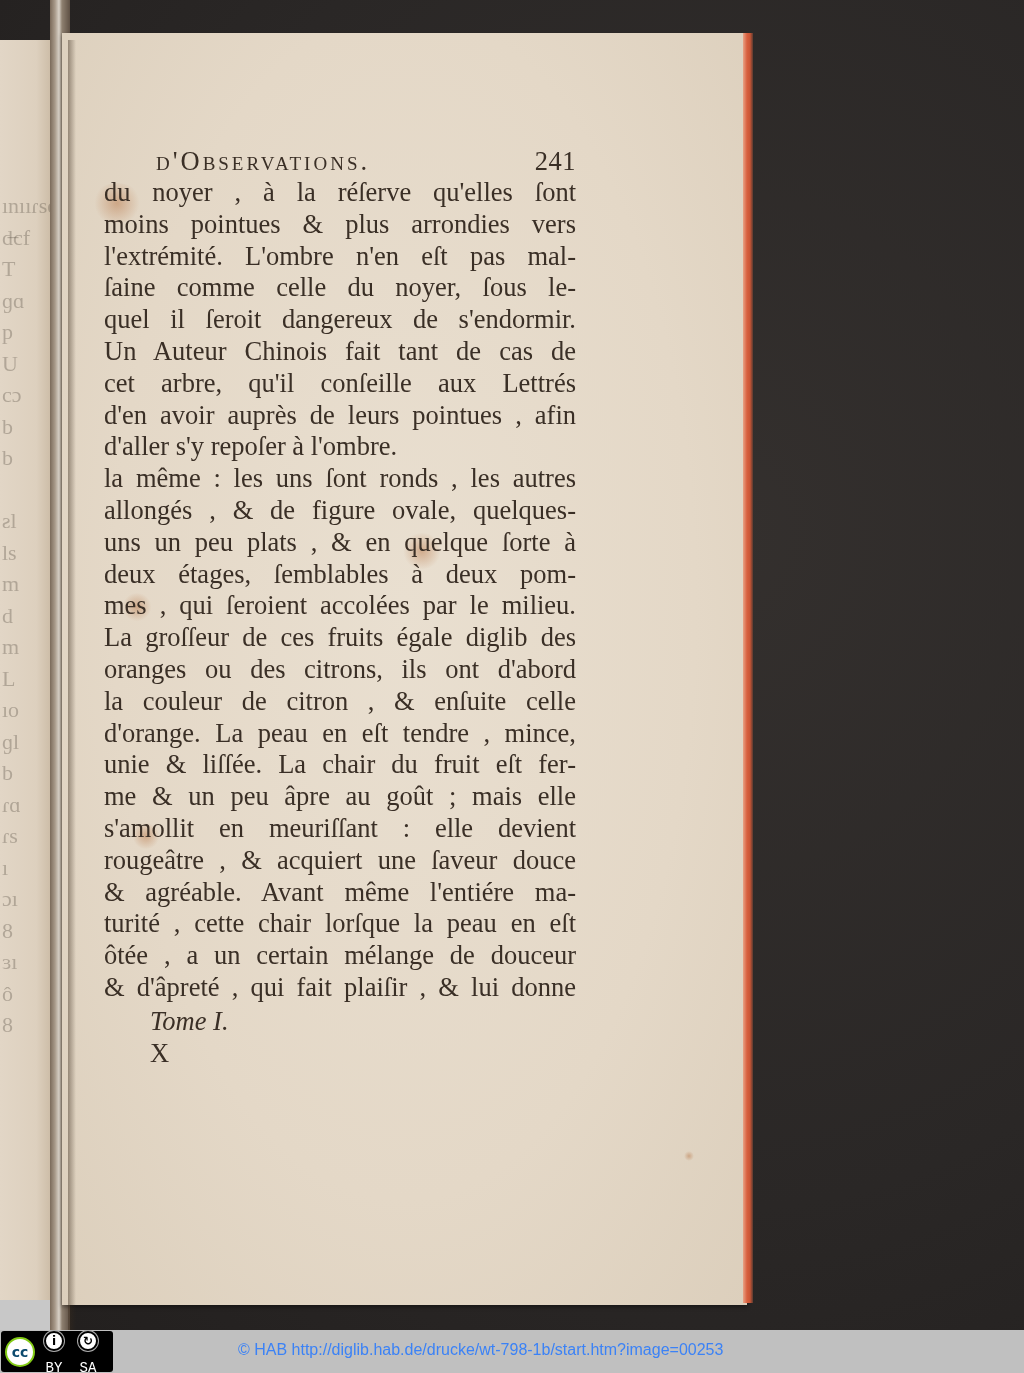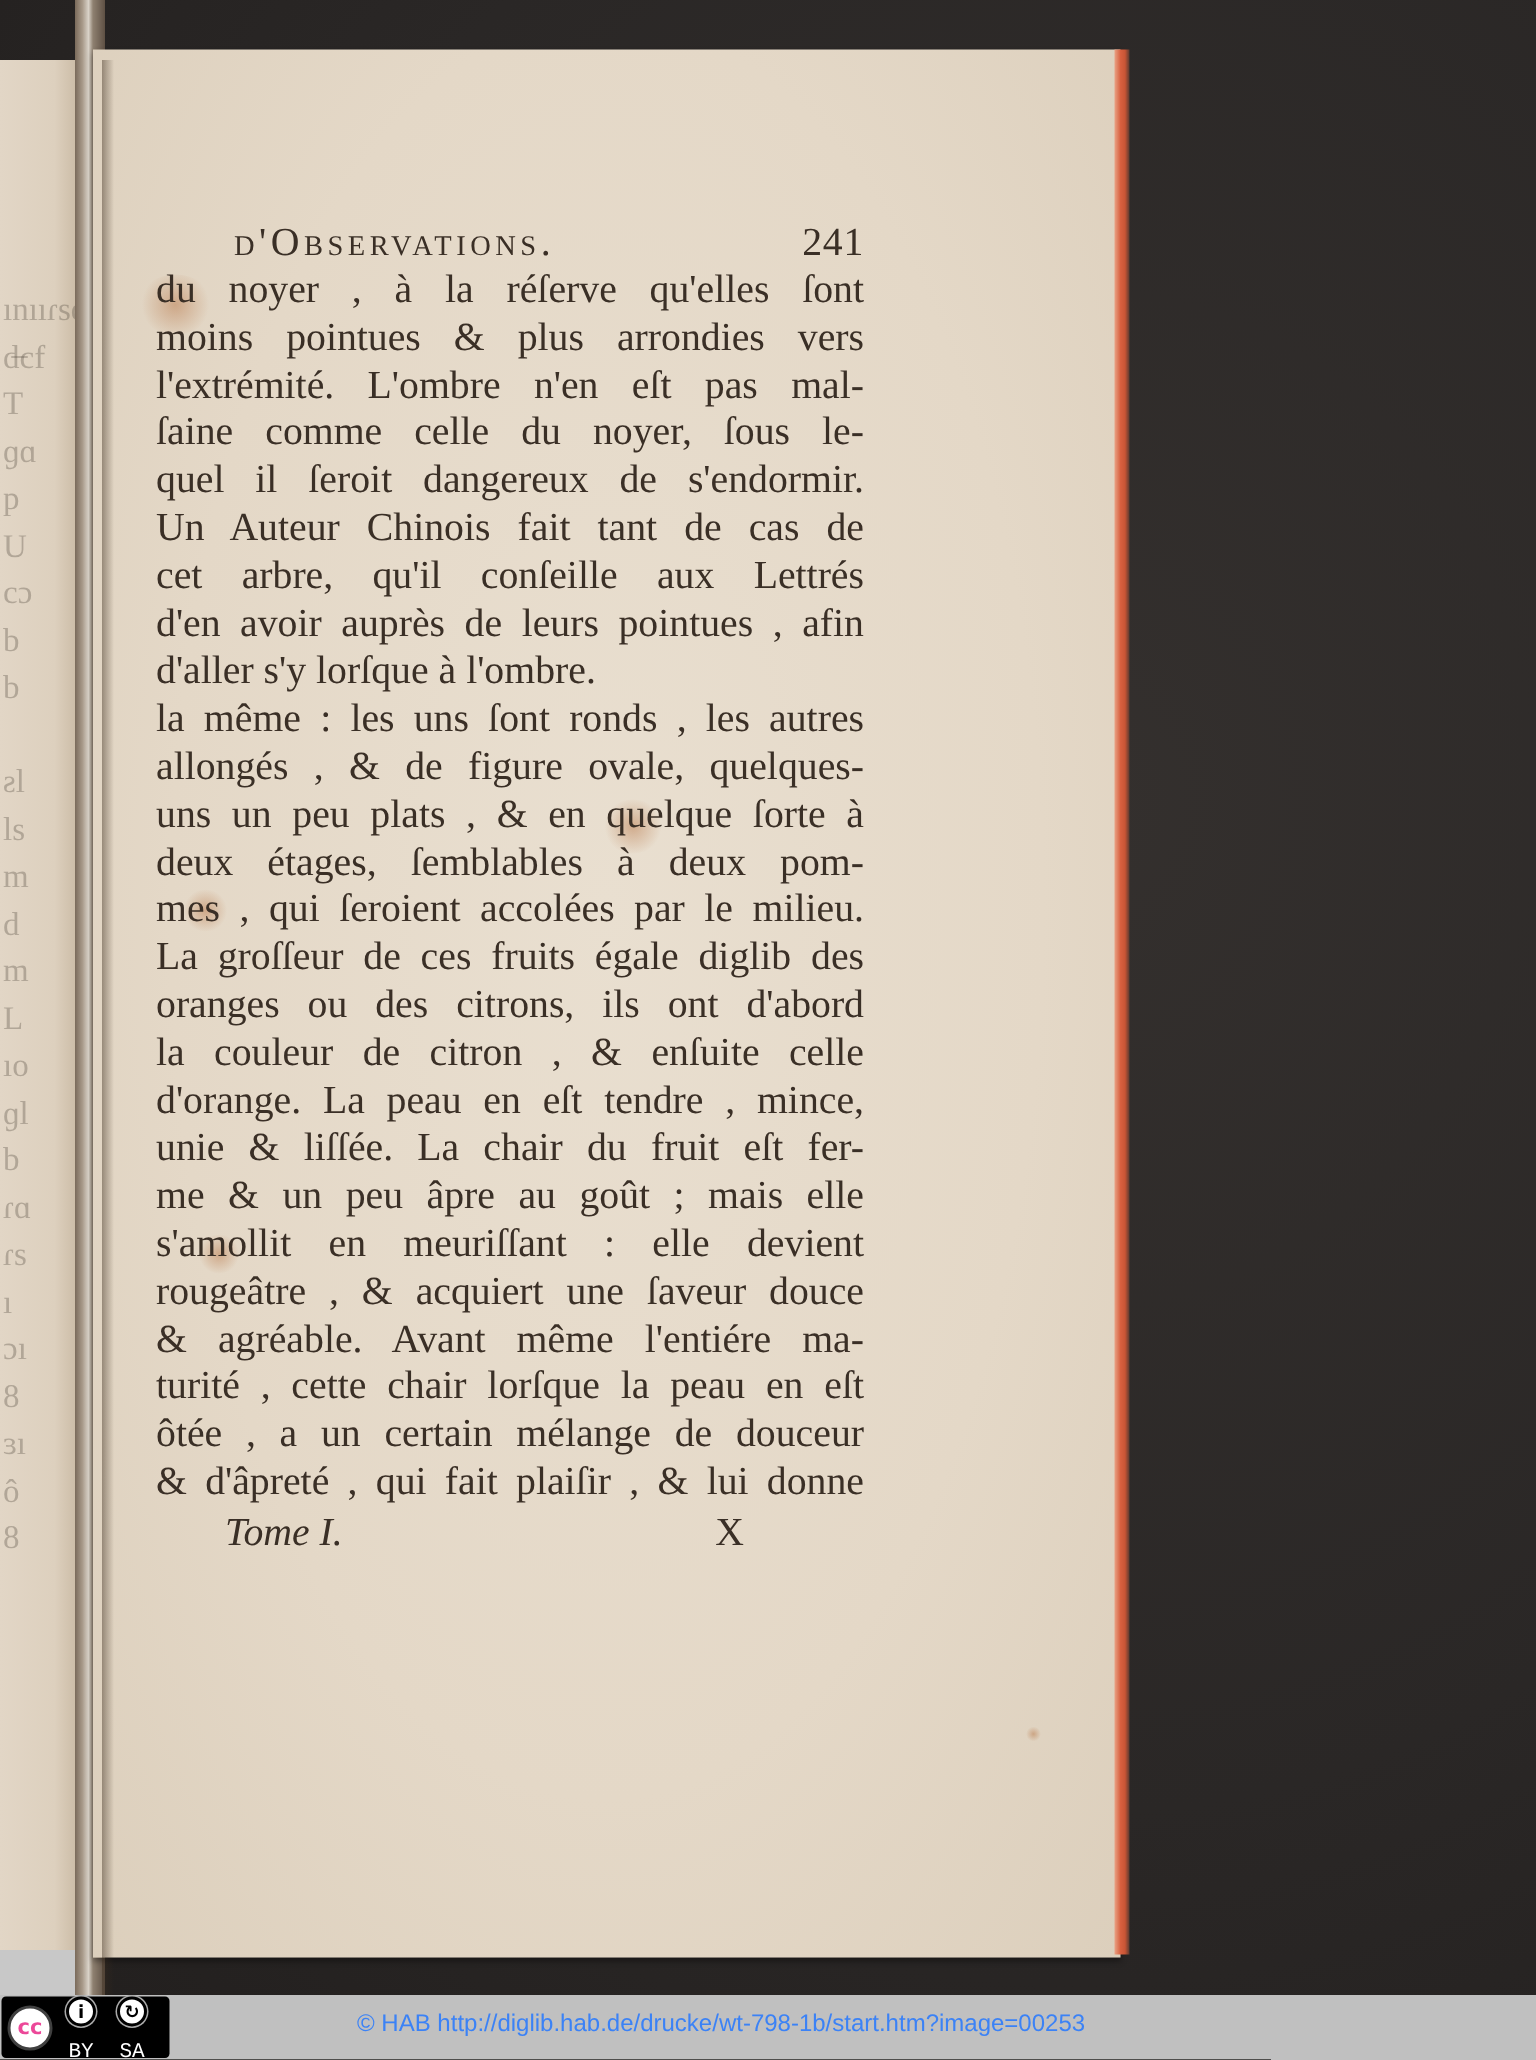--- a/index.html
+++ b/index.html
@@ -65,35 +65,36 @@
   .running-head .title { font-variant:small-caps; letter-spacing:3px; }
   .line {
     display:block; white-space:nowrap; text-align:justify; text-align-last:justify;
     height:31.8px;
   }
   .line.last { text-align-last:left; }
   .line.indent { padding-left:26px; }
   .signature-line {
     display:flex; justify-content:space-between; padding-left:46px; padding-right:80px;
     margin-top:2px;
+    flex-direction:column;
   }
   .signature-line .tome { font-style:italic; }
   
   .footer {
     position:absolute; left:0; top:1330px; width:1024px; height:43px;
     background:#c0c0c0; display:flex; align-items:center;
   }
   .cc-badge {
     position:absolute; left:1px; top:1331px; width:112px; height:41px;
     background:#000; border-radius:3px; display:flex; align-items:center; gap:4px;
     padding-left:4px; box-sizing:border-box;
   }
   .cc-circle {
-    width:30px; height:30px; border-radius:50%; background:#fff; border:2px solid #404040;
-    color:#ec4899; font-family:"DejaVu Sans", sans-serif; font-weight:bold; font-size:14px;
+    width:30px; height:30px; border-radius:50%; background:#fff; border:2px solid #84cc16;
+    color:#0c4a6e; font-family:"DejaVu Sans", sans-serif; font-weight:bold; font-size:14px;
     display:flex; align-items:center; justify-content:center; box-sizing:border-box;text-align:right;
   }
   .cc-small {
     display:flex; flex-direction:column; align-items:center; width:30px;
   }
   .cc-small .dot {
     width:20px; height:20px; border-radius:50%; background:#fff; border:2px solid #000;
     box-shadow:0 0 0 1px #aaa; display:flex; align-items:center; justify-content:center;
     color:#000; font-family:"DejaVu Sans", sans-serif; font-size:12px; font-weight:bold;
     box-sizing:border-box;
@@ -160,21 +161,21 @@
     <span class="num">241</span>
   </div>
   <span class="line">du noyer , à la réſerve qu'elles ſont</span>
   <span class="line">moins pointues &amp; plus arrondies vers</span>
   <span class="line">l'extrémité. L'ombre n'en eſt pas mal-</span>
   <span class="line">ſaine comme celle du noyer, ſous le-</span>
   <span class="line">quel il ſeroit dangereux de s'endormir.</span>
   <span class="line">Un Auteur Chinois fait tant de cas de</span>
   <span class="line">cet arbre, qu'il conſeille aux Lettrés</span>
   <span class="line">d'en avoir auprès de leurs pointues , afin</span>
-  <span class="line last">d'aller s'y lorſque à l'ombre.</span>
+  <span class="line last">d'aller s'y repoſer à l'ombre.</span>
   <span class="line">la même : les uns ſont ronds , les autres</span>
   <span class="line">allongés , &amp; de figure ovale, quelques-</span>
   <span class="line">uns un peu plats , &amp; en quelque ſorte à</span>
   <span class="line">deux étages, ſemblables à deux pom-</span>
   <span class="line">mes , qui ſeroient accolées par le milieu.</span>
   <span class="line">La groſſeur de ces fruits égale diglib des</span>
   <span class="line">oranges ou des citrons, ils ont d'abord</span>
   <span class="line">la couleur de citron , &amp; enſuite celle</span>
   <span class="line">d'orange. La peau en eſt tendre , mince,</span>
   <span class="line">unie &amp; liſſée. La chair du fruit eſt fer-</span>

